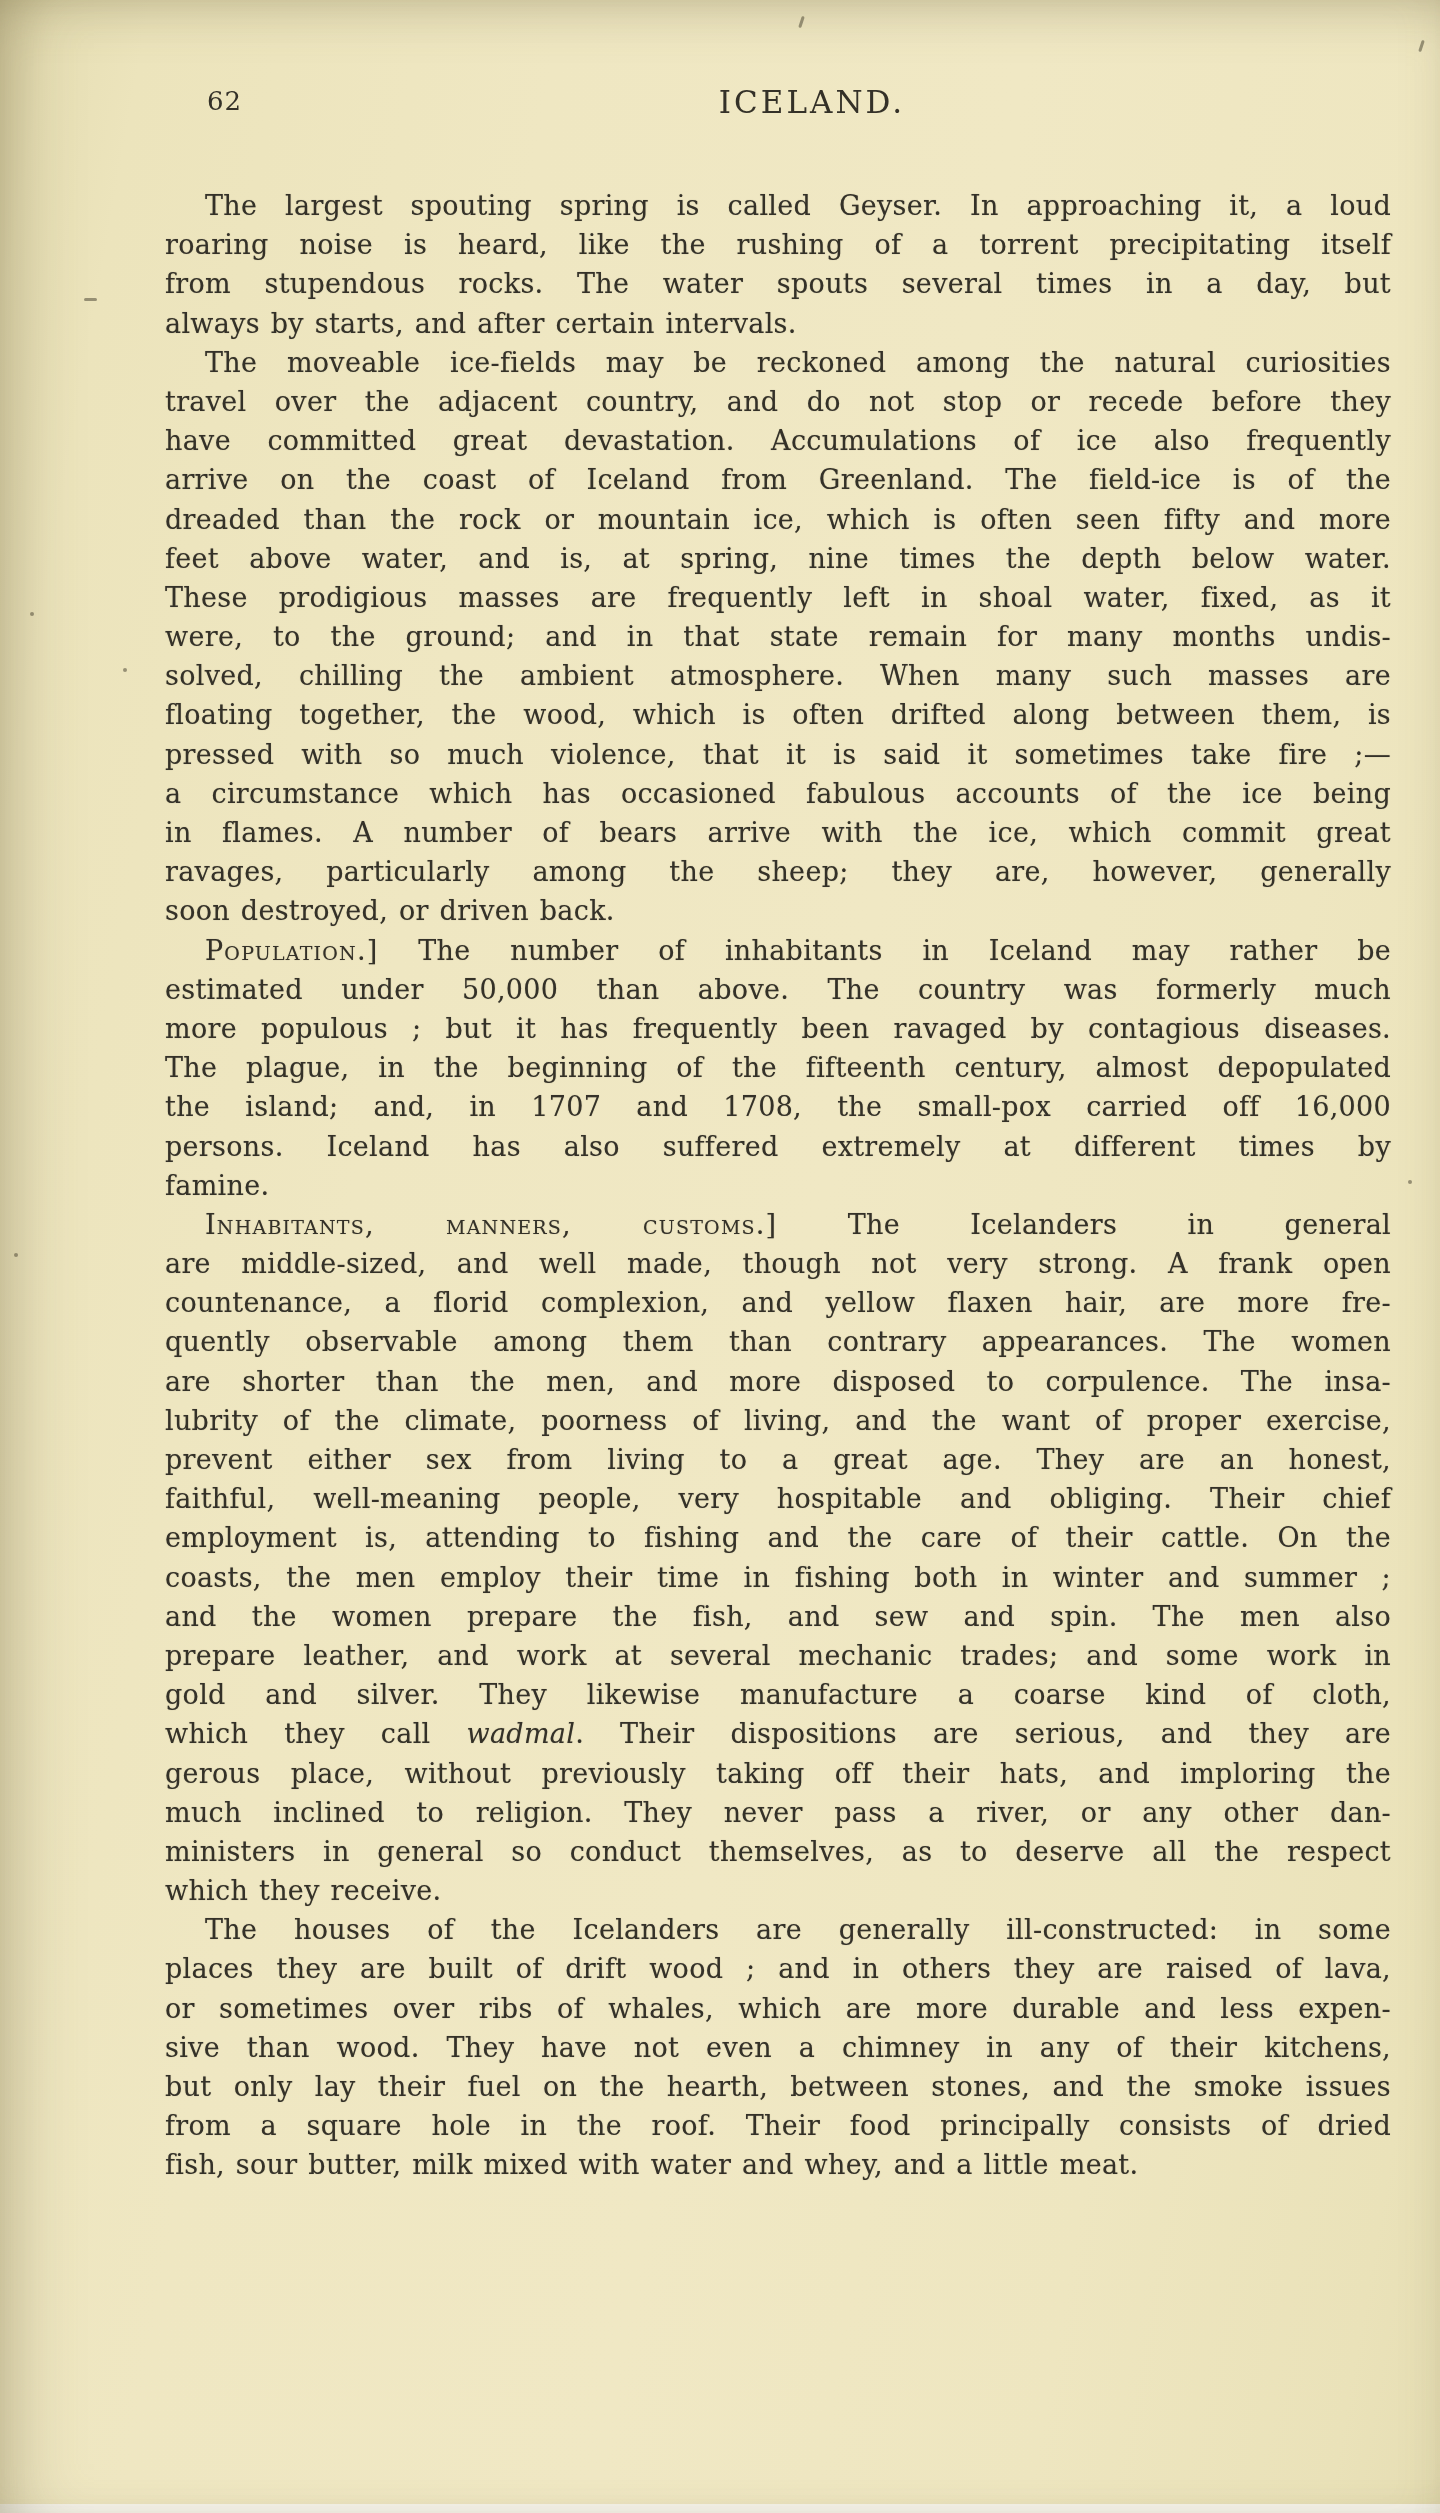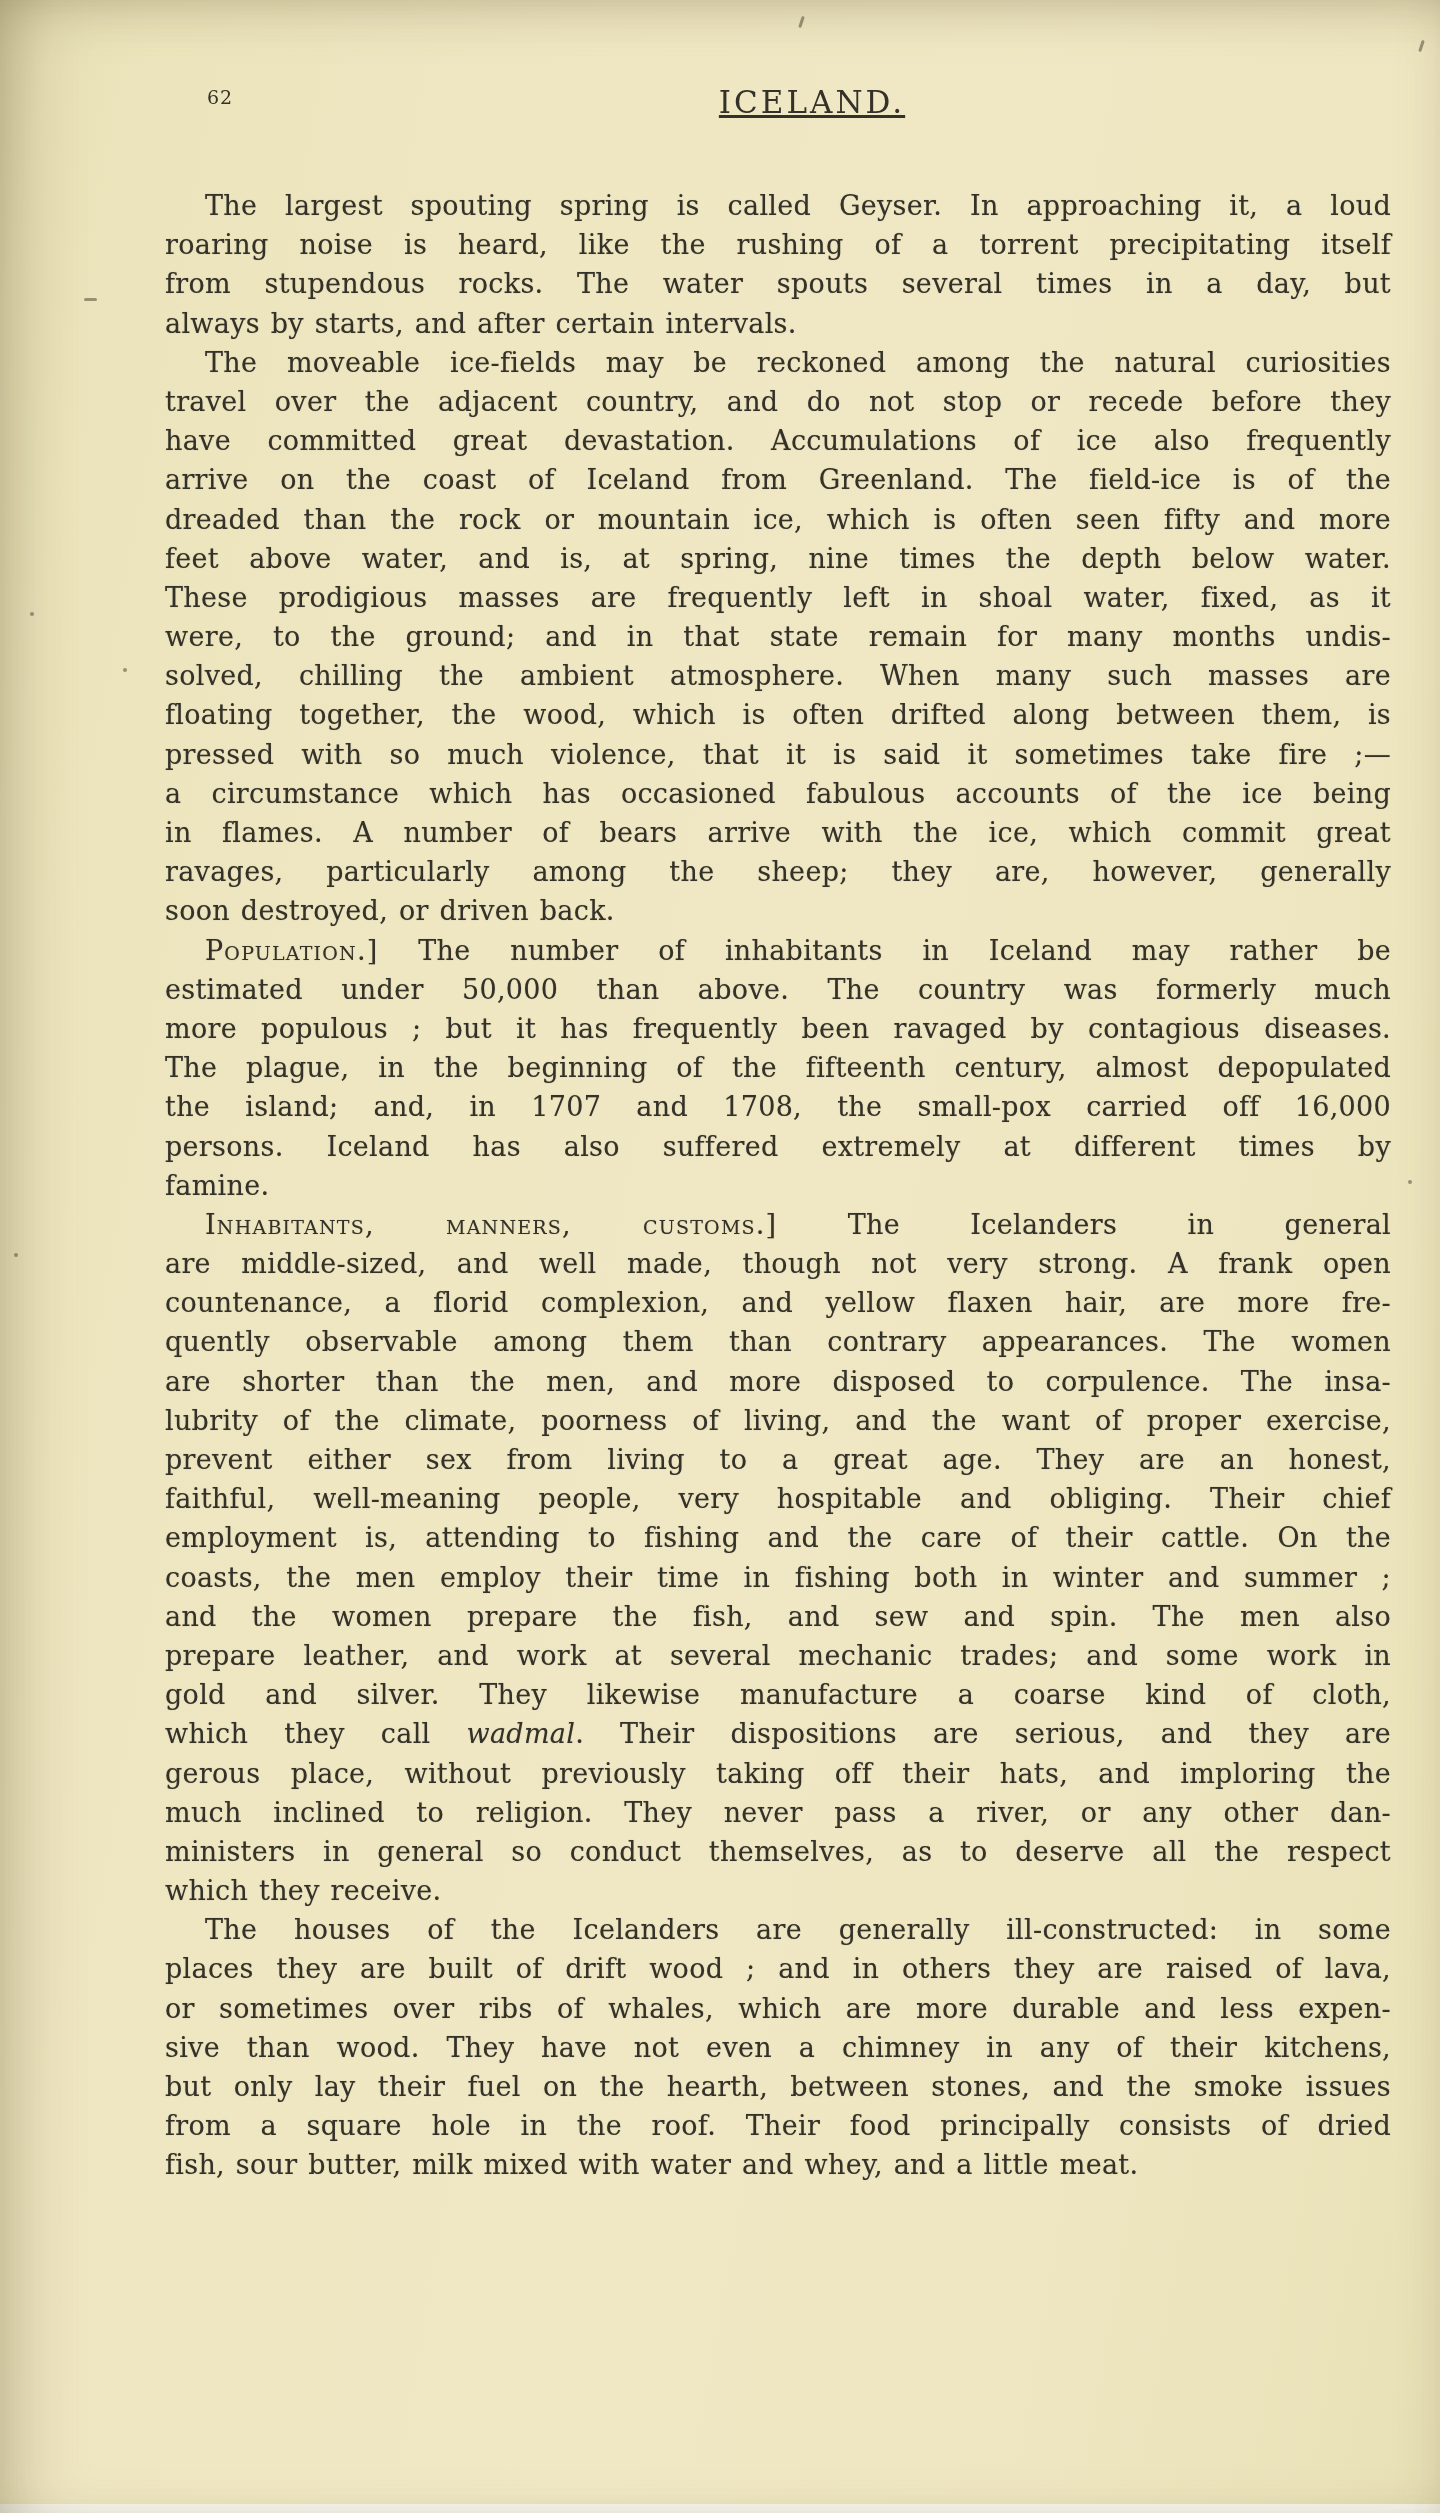--- a/index.html
+++ b/index.html
@@ -39,32 +39,31 @@
     position: absolute;
     top: 80px;
     left: 0;
     width: 100%;
     height: 50px;
   }
   .page-number {
     position: absolute;
     left: 207px;
     top: 6px;
-    font-size: 19px;
+    font-size: 26px;
     letter-spacing: 1px;
   }
   .running-title {
     position: absolute;
     left: 812px;
     top: 4px;
     transform: translateX(-50%);
     font-size: 31px;
     letter-spacing: 3px;
     white-space: nowrap;
-    text-decoration: underline;
   }
 
   .page-body {
     position: absolute;
     top: 186px;
     left: 165px;
     width: 1226px;
   }
   .line {
     height: 39.2px;

